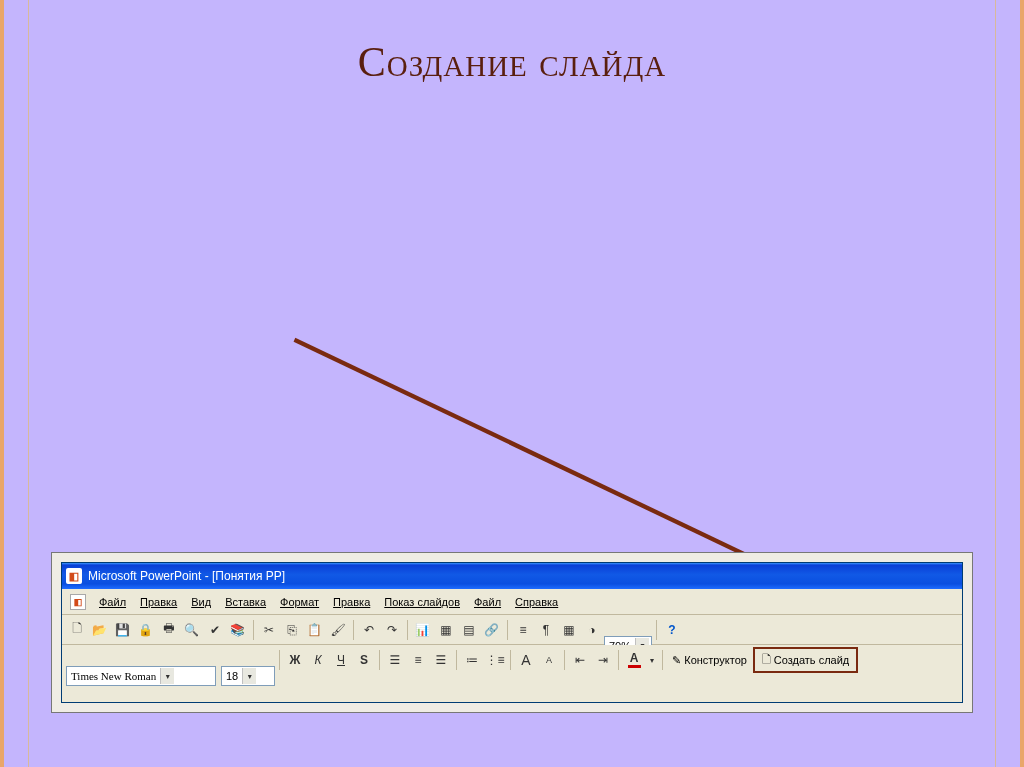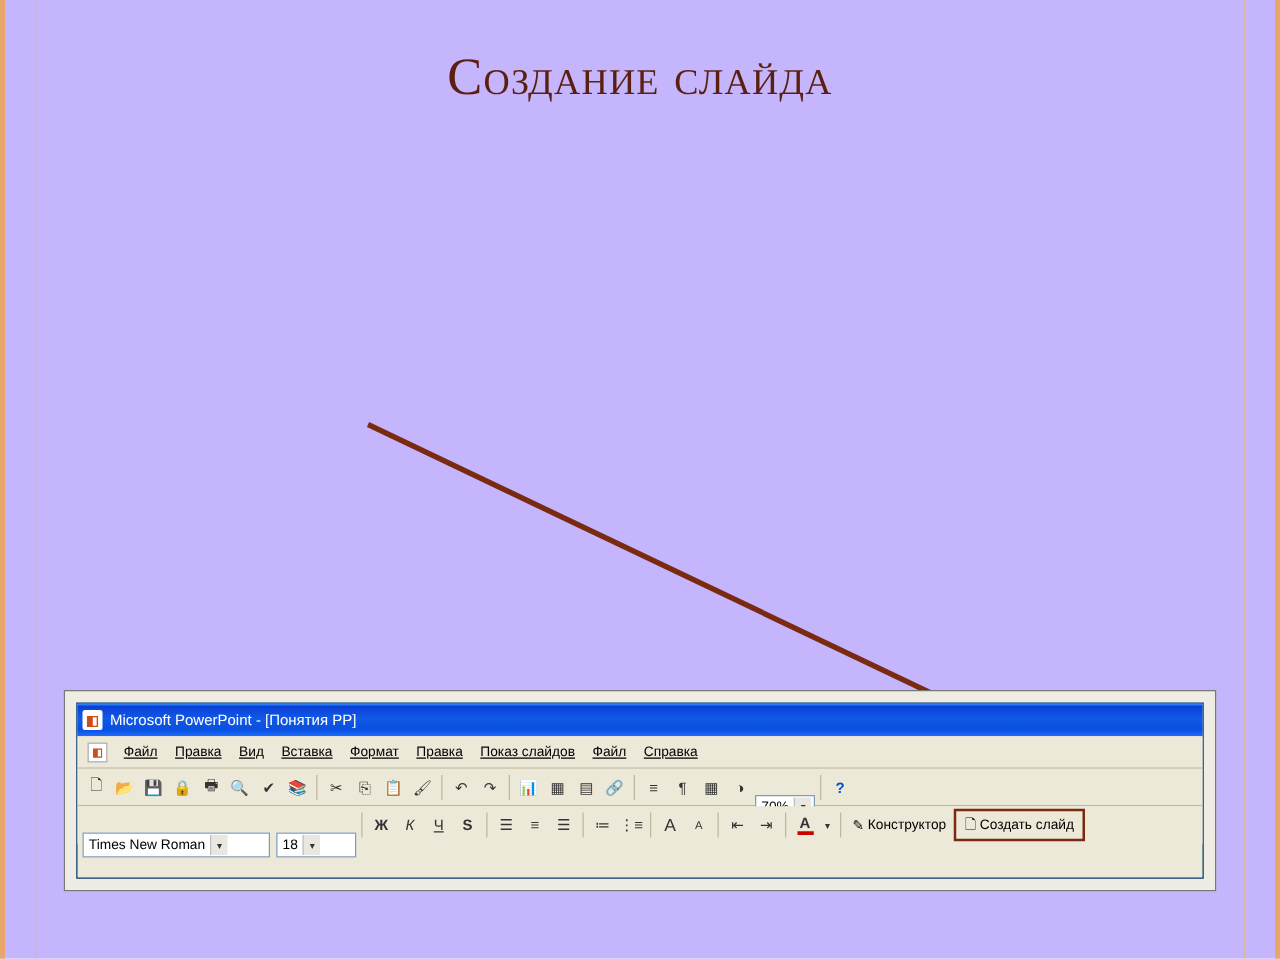--- a/index.html
+++ b/index.html
@@ -171,25 +171,25 @@
           <span class="tbtn">◑</span>
           <span class="combo">
               <span>70%</span>
               <span class="dd">▾</span>
             </span>
           <span class="sep"></span>
           <span class="tbtn" style="color:#0055cc; font-weight:bold;">?</span>
         </div>
 
         <div class="toolbar-row" style="border-bottom:none;">
-          <span class="combo" style="width:150px;">
+          <span class="combo" style="width:150px;font-family:Liberation Serif, serif;">
               <span>Times New Roman</span>
               <span class="dd">▾</span>
             </span>
-          <span class="combo" style="width:64px; margin-left:4px;align-items:center;">
+          <span class="combo" style="width:54px; margin-left:4px;align-items:center;">
               <span>18</span>
               <span class="dd">▾</span>
             </span>
           <span class="sep"></span>
           <span class="tbtn" style="font-weight:bold;">Ж</span>
           <span class="tbtn" style="font-style:italic;">К</span>
           <span class="tbtn" style="text-decoration:underline;">Ч</span>
           <span class="tbtn" style="font-weight:bold;">S</span>
           <span class="sep"></span>
           <span class="tbtn">☰</span>

